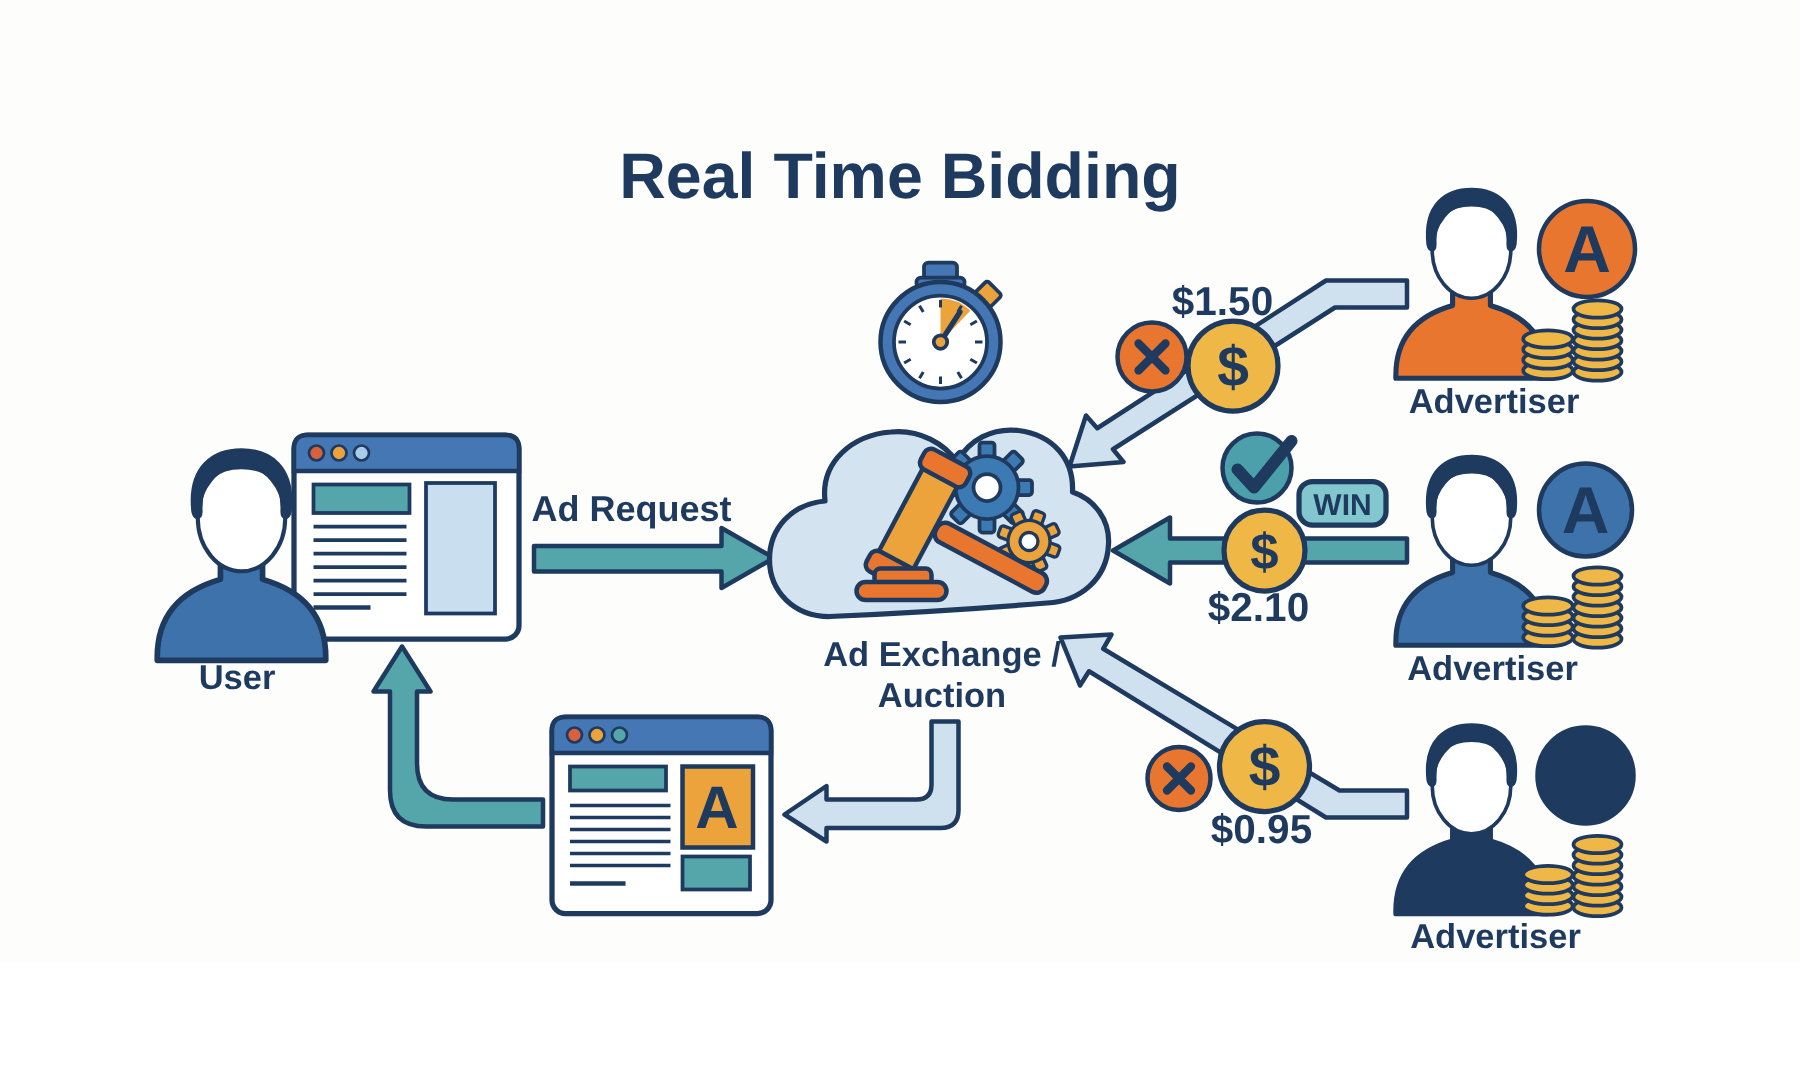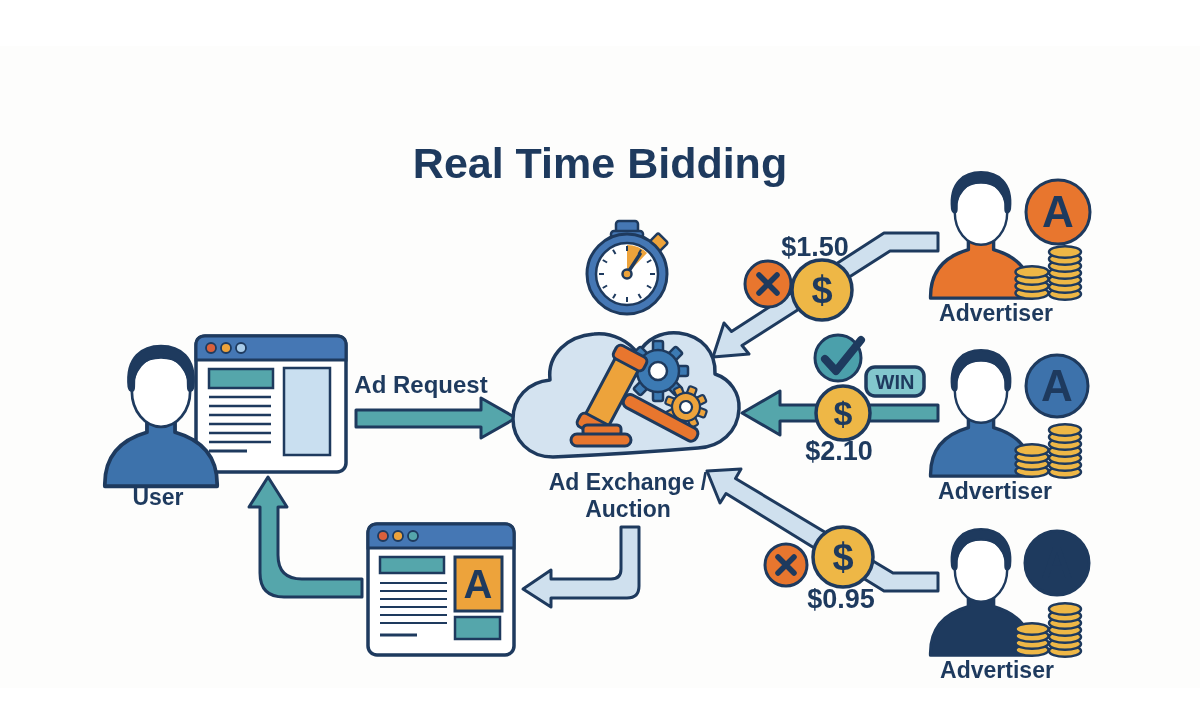--- a/index.html
+++ b/index.html
@@ -1,19 +1,18 @@
 <!DOCTYPE html>
 <html><head>
 <meta charset="utf-8">
 <style>
   html,body{margin:0;padding:0;background:#ffffff;}
   .canvas{
     position:relative;width:1200px;height:642px;background:#fdfdfc;overflow:hidden;
     font-family:"Liberation Sans", sans-serif;
-    margin-top:46px;
   }
   svg{position:absolute;left:0;top:0;}
   svg text{font-family:"Liberation Sans", sans-serif;font-weight:bold;fill:#1e3a5e;}
 </style>
 </head>
 <body>
 
 <div class="canvas">
 <svg width="1200" height="723" viewBox="0 0 1200 723">
 

